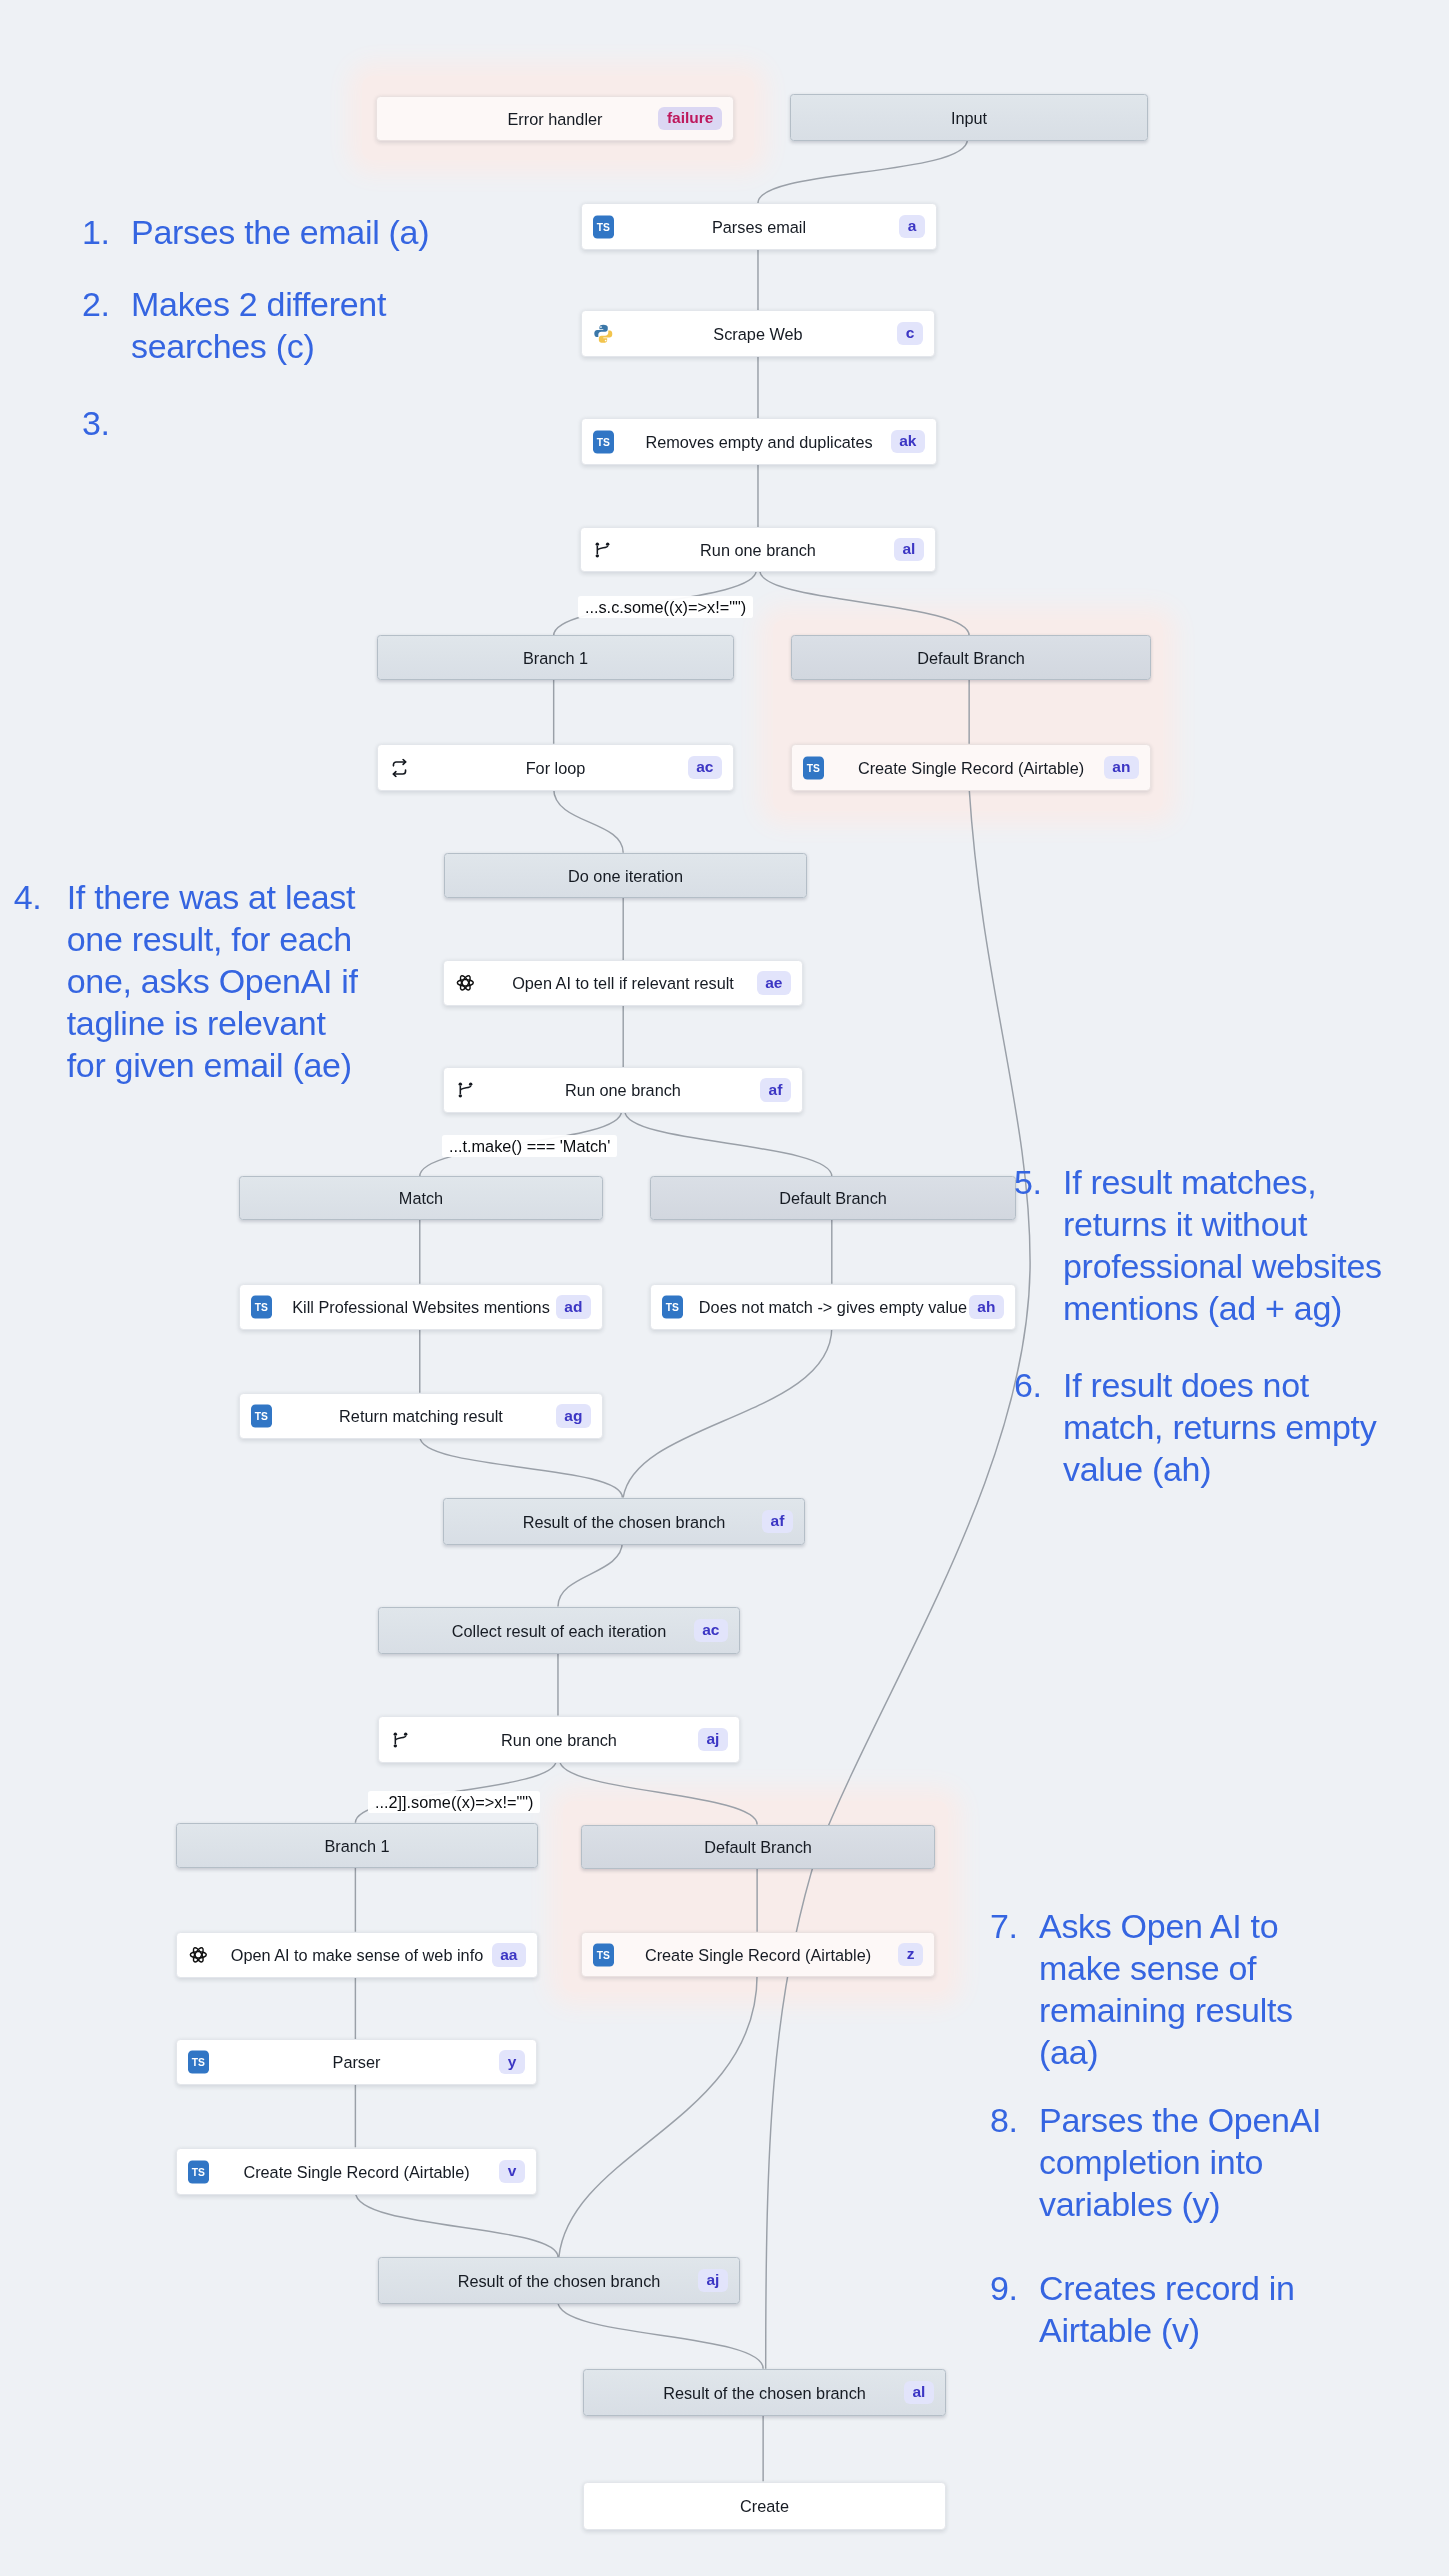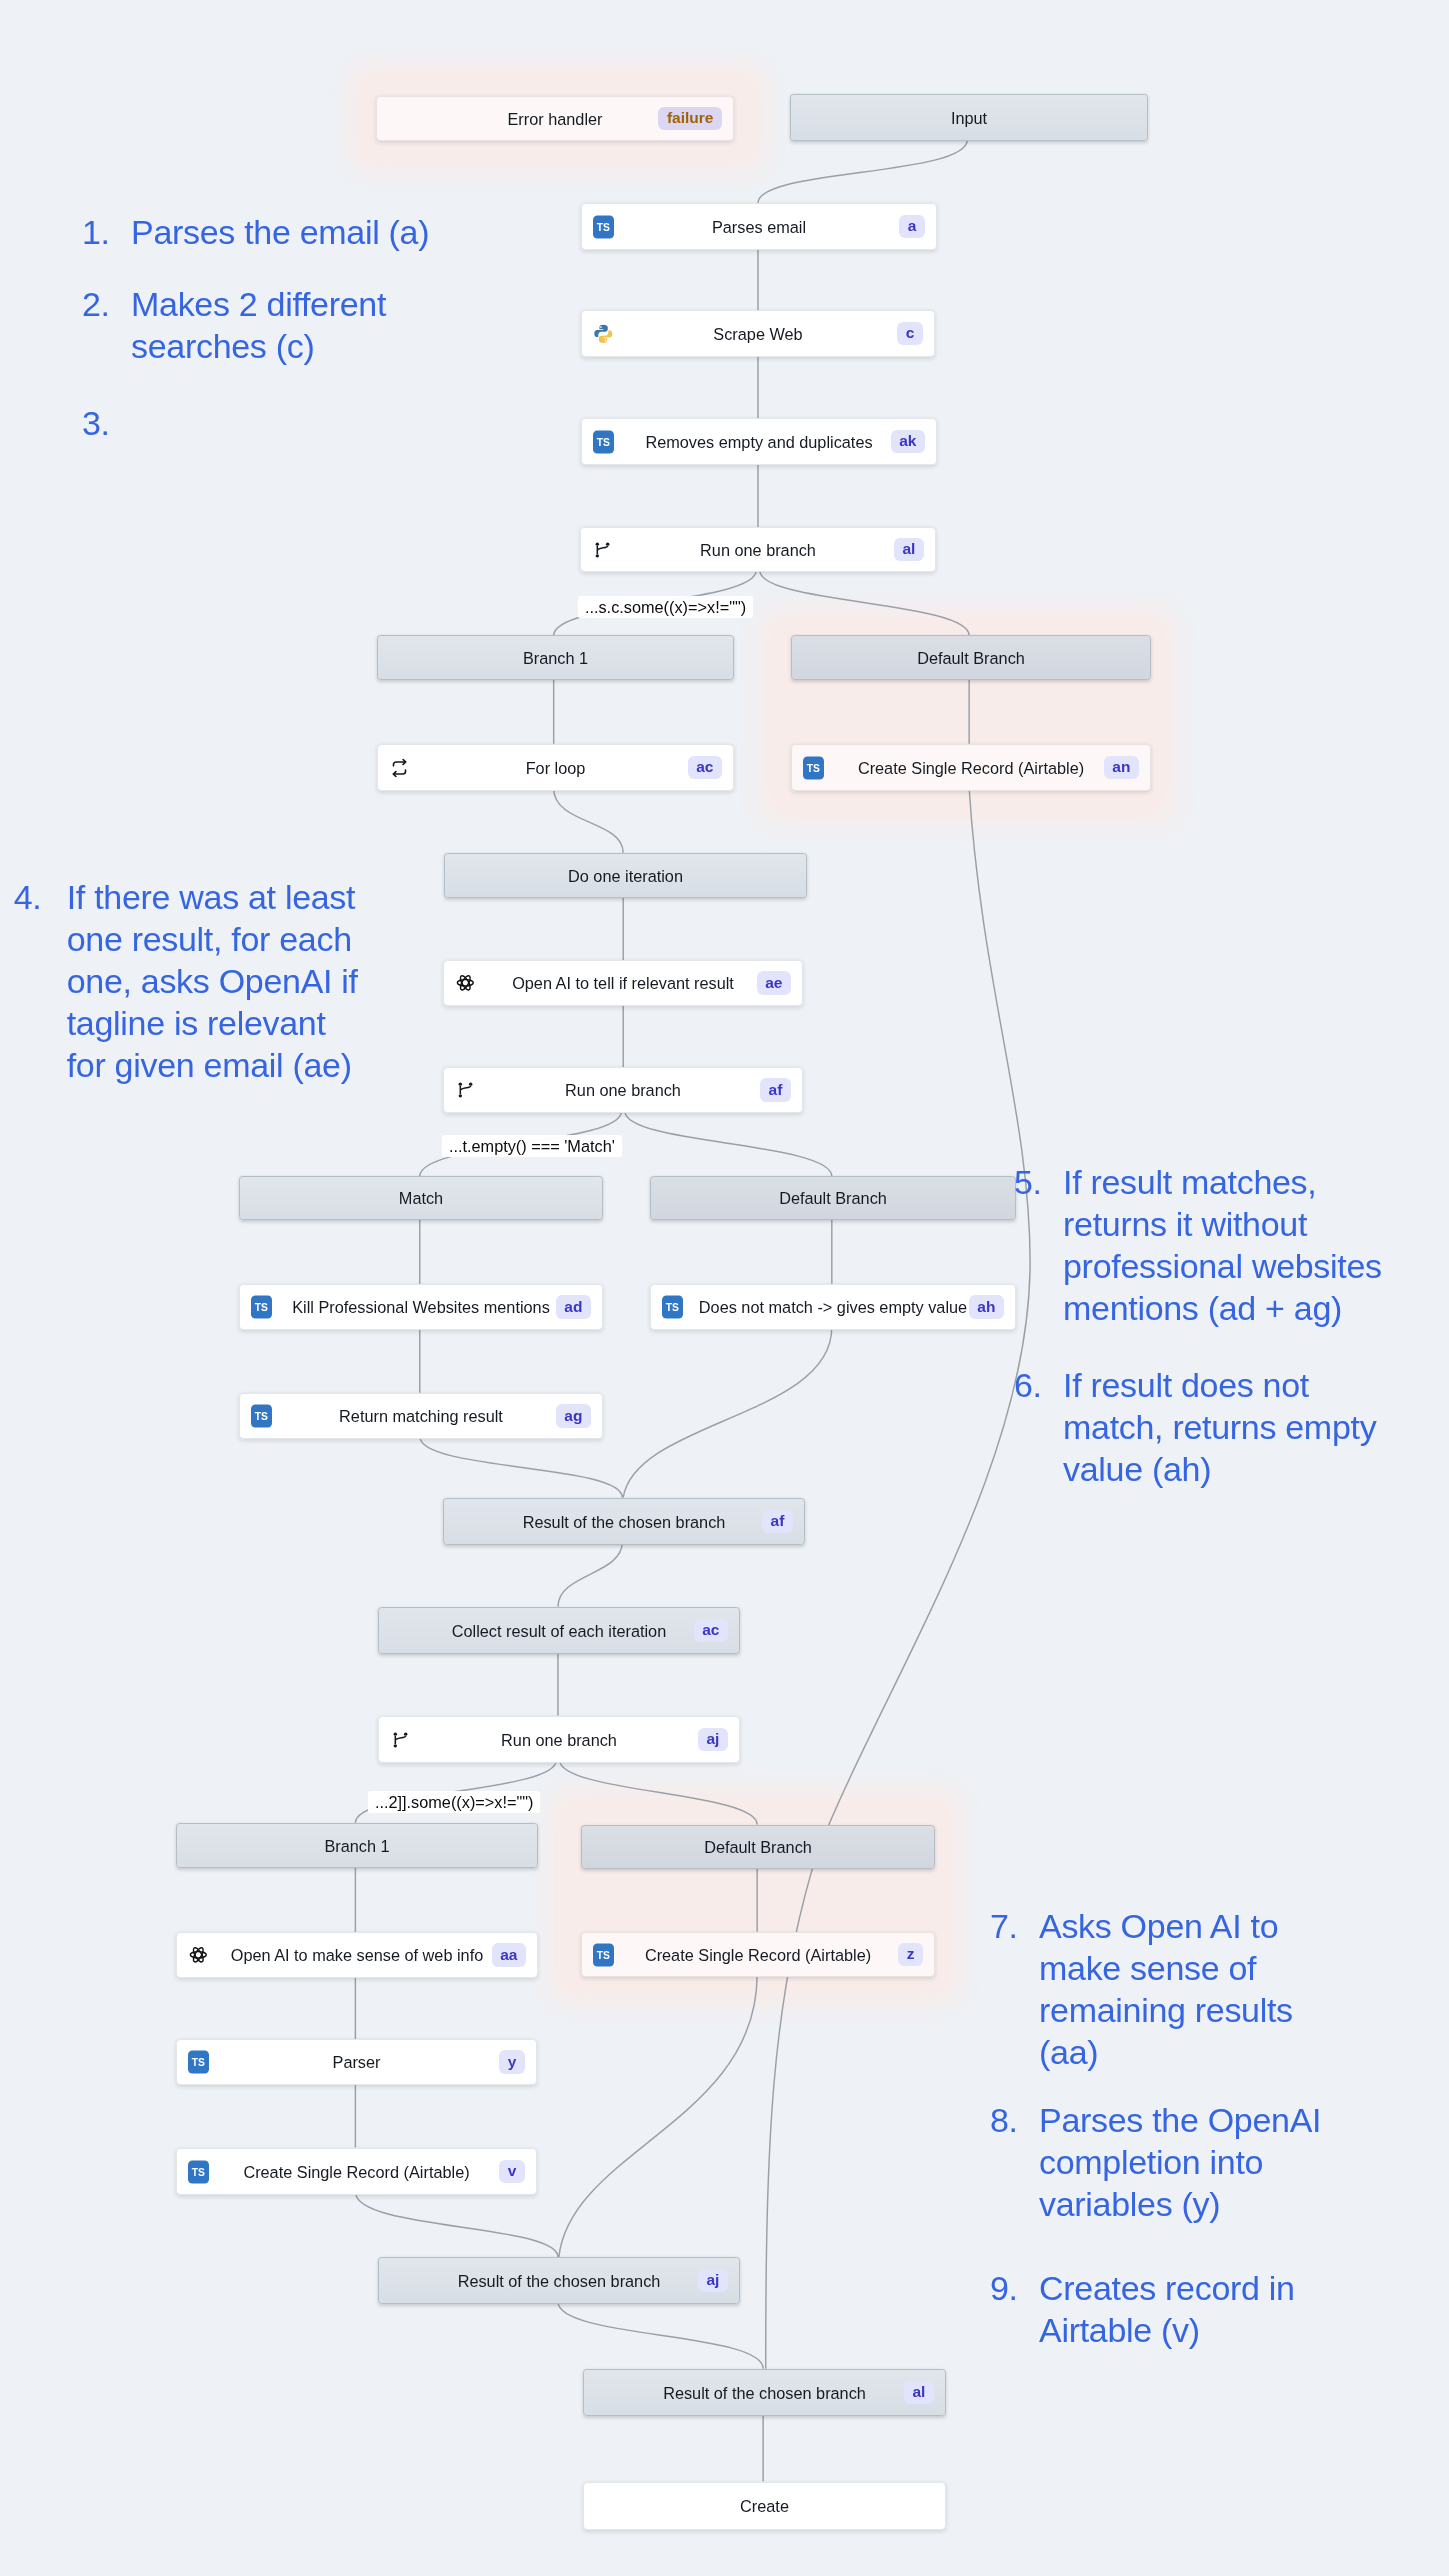--- a/index.html
+++ b/index.html
@@ -10,21 +10,21 @@
   .node{position:absolute;background:#ffffff;border:0.9px solid #e3e6eb;border-radius:4.3px;
         box-shadow:0 1.7px 4.3px rgba(25,35,55,.13);z-index:2;}
   .node.pinkish{background:#fdf8f7;border-color:#eae1e0;}
   .hdr{position:absolute;background:linear-gradient(180deg,#e0e6eb,#d8dee5);border:0.9px solid #b4bec7;
        border-radius:3.4px;box-shadow:0 1.7px 3.4px rgba(25,35,55,.18);z-index:2;}
   .hdr.db{background:linear-gradient(180deg,#dadfe6,#d2d7df);}
   .nlabel,.hlabel{position:absolute;left:38px;right:38px;top:50%;transform:translateY(-50%);
         text-align:center;font-size:16.3px;font-weight:500;color:#161b23;white-space:nowrap;}
   .badge{position:absolute;right:11px;top:50%;transform:translateY(-50%);background:#e2e4fb;color:#3c36c4;
          font-weight:700;font-size:15.5px;line-height:20.6px;padding:1.7px 8.6px;border-radius:6px;z-index:3;}
-  .badge.failure{background:#dbd7f3;color:#a16207;}
+  .badge.failure{background:#dbd7f3;color:#be185d;}
   .icon{position:absolute;left:11px;top:50%;transform:translateY(-50%);width:20.6px;height:23px;
         display:flex;align-items:center;justify-content:center;z-index:3;}
   .icon-ts{background:#3176c5;border-radius:4.3px;color:#ffffff;font-weight:700;font-size:10.3px;}
   .cond{position:absolute;background:rgba(255,255,255,.95);color:#0a0c10;font-size:16.3px;
         padding:1.7px 6.9px;border-radius:2.6px;white-space:nowrap;z-index:4;}
   .ann{position:absolute;display:flex;color:#3565e1;font-size:34px;line-height:42px;font-weight:500;
        letter-spacing:-0.3px;z-index:4;}
   .ann-num{width:49px;flex:0 0 auto;}
   .ann-text{white-space:pre-line;}
 </style>
@@ -159,21 +159,21 @@
             <circle cx="5" cy="17.8" r="2" stroke="none"></circle>
             <circle cx="17" cy="4.2" r="2" stroke="none"></circle>
           <path d="M5 6.3v9.4 M5 12c0-4.2 12-2.8 12-5.7" fill="none"></path>
         </g>
       </svg>
     </span>
     <span class="nlabel">Run one branch</span>
     <span class="badge">af</span>
   </div>
 
-  <div class="cond" style="left:442px;top:1135px">...t.empty() === 'Match'</div>
+  <div class="cond" style="left:442px;top:1135px">...t.make() === 'Match'</div>
 
   <div class="hdr" style="left:239px;top:1176px;width:362px;height:42px">
     <span class="hlabel">Match</span>
   </div>
   <div class="hdr db" style="left:650px;top:1176px;width:364px;height:42px">
     <span class="hlabel">Default Branch</span>
   </div>
 
   <div class="node" style="left:239px;top:1284px;width:362px;height:44px">
     <span class="icon icon-ts">TS</span>

